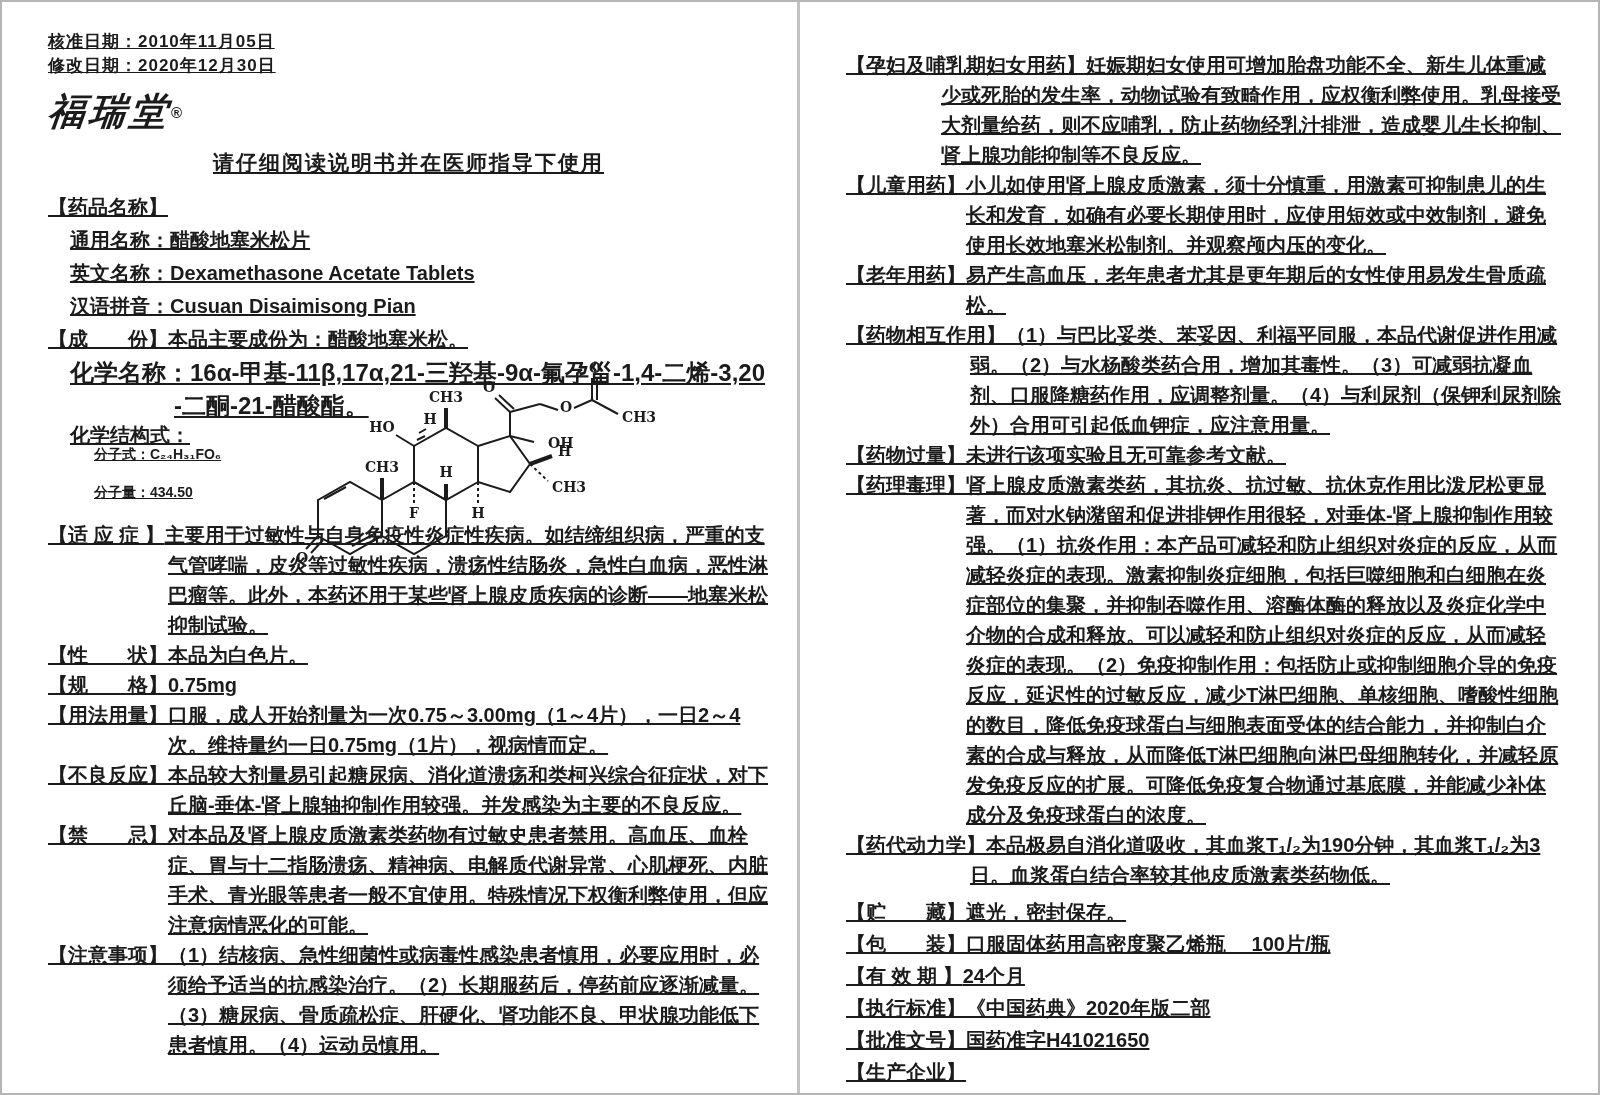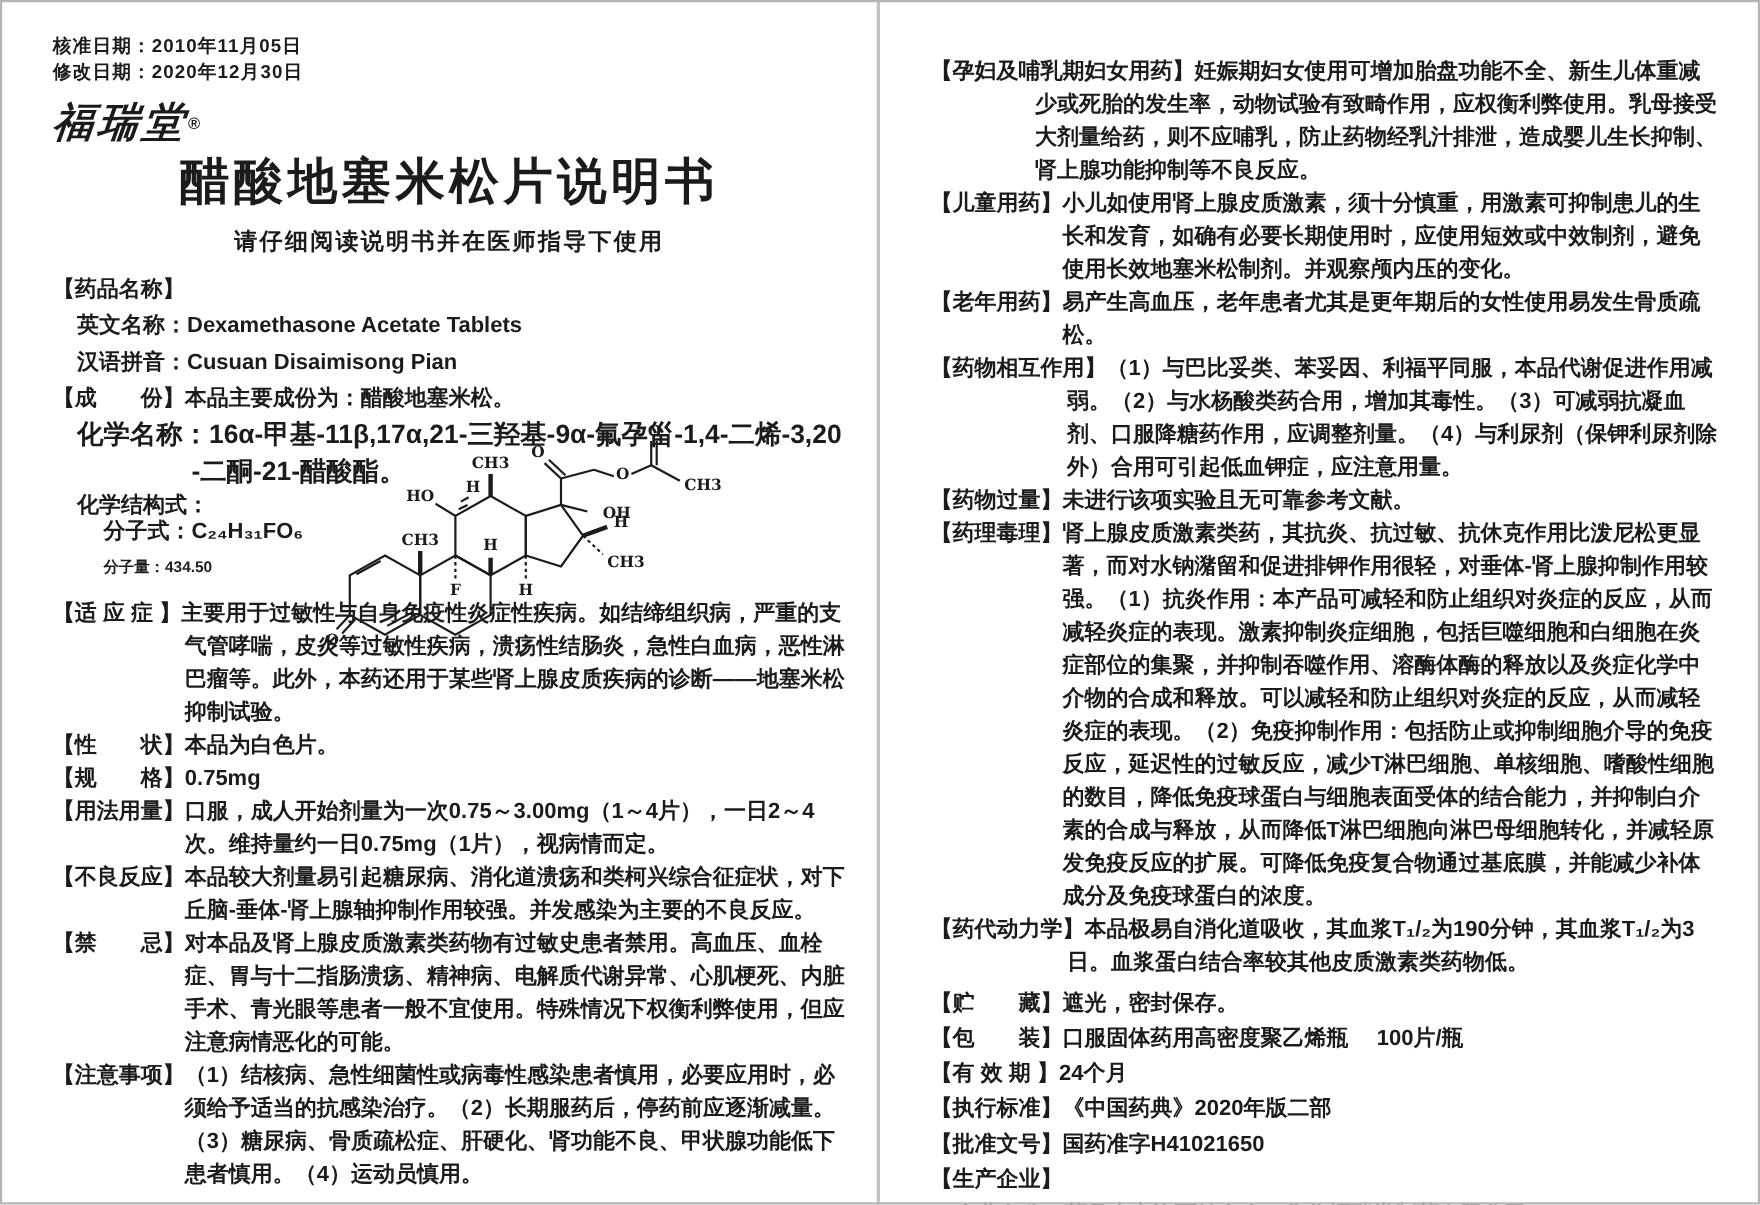--- a/index.html
+++ b/index.html
@@ -3,59 +3,59 @@
 <meta charset="utf-8">
 <style>
   html,body{margin:0;padding:0;background:#fff;}
   body{width:1600px;height:1095px;position:relative;overflow:hidden;
        font-family:"Liberation Sans","DejaVu Sans",sans-serif;color:#1b1b1b;font-weight:bold;}
   .frame{position:absolute;inset:0;border:2px solid #b5b5b5;pointer-events:none;z-index:9;}
   .divider{position:absolute;left:797px;top:0;bottom:0;width:3px;background:#c3c3c3;z-index:8;}
   .page{position:absolute;top:0;height:1095px;background:#fff;box-sizing:border-box;overflow:hidden;}
   .page-left{left:0;width:797px;padding:30px 28px 0 48px;}
   .page-right{left:800px;width:800px;padding:50px 36px 0 46px;}
-  p{margin:0;}
+  p{margin:0;text-decoration:underline;}
   .dates{font-size:17px;line-height:24px;letter-spacing:1px;}
   .brandrow{margin-top:9px;height:52px;}
   .brand{display:inline-block;font-family:"DejaVu Serif","Liberation Serif",serif;
          font-style:italic;font-size:37px;font-weight:bold;transform:skewX(-6deg);letter-spacing:4px;}
   .reg{font-size:15px;vertical-align:super;font-style:normal;}
   .title{margin:-4px 0 0 0;text-align:center;font-size:45px;letter-spacing:4px;font-weight:bold;}
   .subtitle{text-align:center;font-size:21px;letter-spacing:2px;margin:10px 0 14px 0;}
   .sec{font-size:20px;line-height:30px;padding-left:120px;text-indent:-120px;word-break:break-all;}
   .lh33{line-height:33px;}
   .sub{margin-left:22px;font-size:20px;line-height:33px;word-break:break-all;}
   .chem{margin-left:22px;font-size:24px;line-height:33px;padding-left:104px;text-indent:-104px;word-break:break-all;}
   .structure{position:relative;height:98px;}
   .structure .cap{position:absolute;left:22px;top:0;font-size:20px;}
-  .structure .mf{position:absolute;left:46px;top:24px;font-size:20px;}
+  .structure .mf{position:absolute;left:46px;top:24px;font-size:14px;}
   .structure .mw{position:absolute;left:46px;top:62px;font-size:14px;}
   .structure svg{position:absolute;left:248px;top:-62px;}
   svg text{font-family:"DejaVu Serif","Liberation Serif",serif;font-size:14px;font-weight:bold;fill:#1b1b1b;}
   .narrow{padding-left:95px;text-indent:-95px;}
   .w8{padding-left:124px;text-indent:-124px;}
   .bottom{margin-top:6px;}
   .bottom .sec{line-height:32px;}
   .bottom .sub{line-height:32px;}
 </style>
 </head>
 <body>
 
 <div class="page page-left">
   <p class="dates">核准日期：2010年11月05日</p>
   <p class="dates">修改日期：2020年12月30日</p>
 
   <div class="brandrow">
     <span class="brand">福瑞堂</span><span class="reg">®</span>
   </div>
 
-  <h1 class="title">醋酸地塞米松片说明书</h1>
   <p class="subtitle">请仔细阅读说明书并在医师指导下使用</p>
 
   <p class="sec lh33"><span>【药品名称】</span></p>
+  <p class="sub">通用名称：醋酸地塞米松片</p>
   <p class="sub">英文名称：Dexamethasone Acetate Tablets</p>
   <p class="sub">汉语拼音：Cusuan Disaimisong Pian</p>
 
   <p class="sec lh33"><span>【成　　份】</span><span>本品主要成份为：醋酸地塞米松。</span></p>
   <p class="chem">化学名称：16α-甲基-11β,17α,21-三羟基-9α-氟孕甾-1,4-二烯-3,20-二酮-21-醋酸酯。</p>
 
   <div class="structure">
     <p class="cap">化学结构式：</p>
 
     <svg width="470" height="230" viewBox="0 0 470 230">

